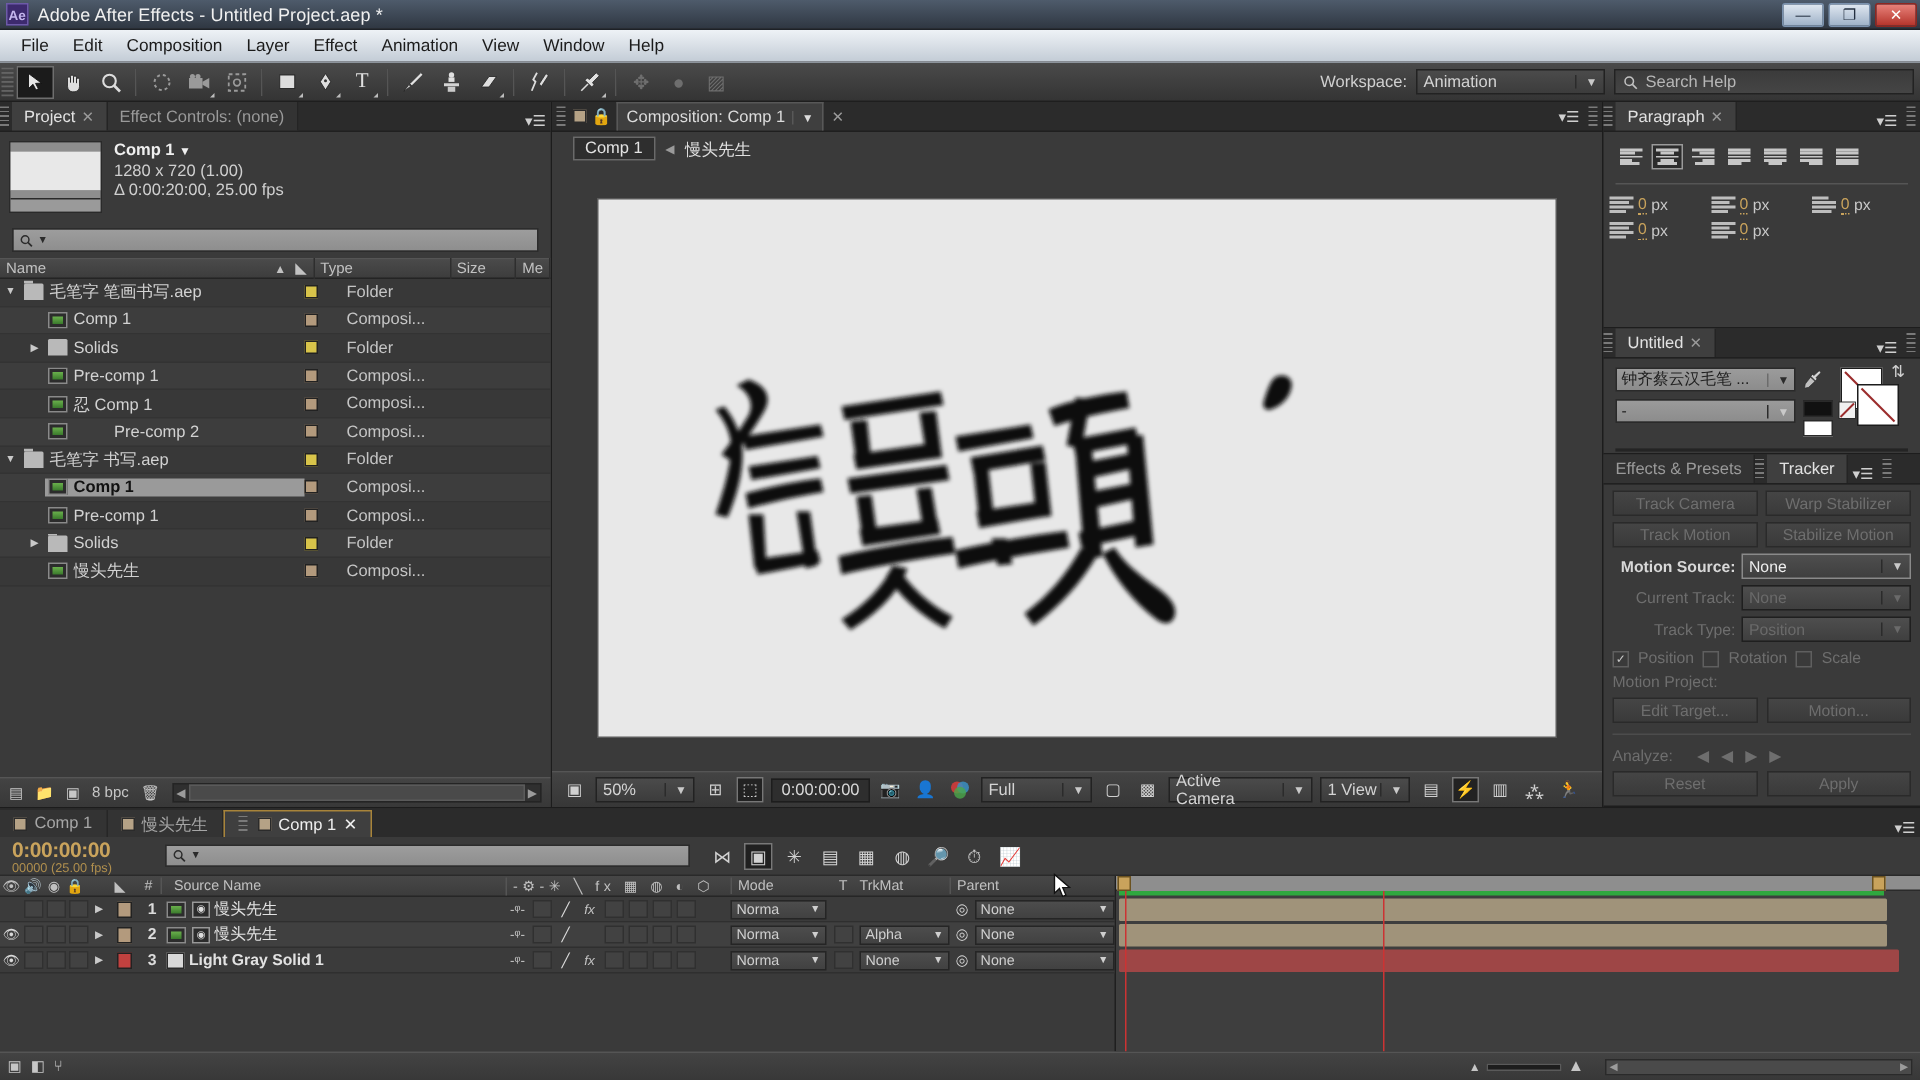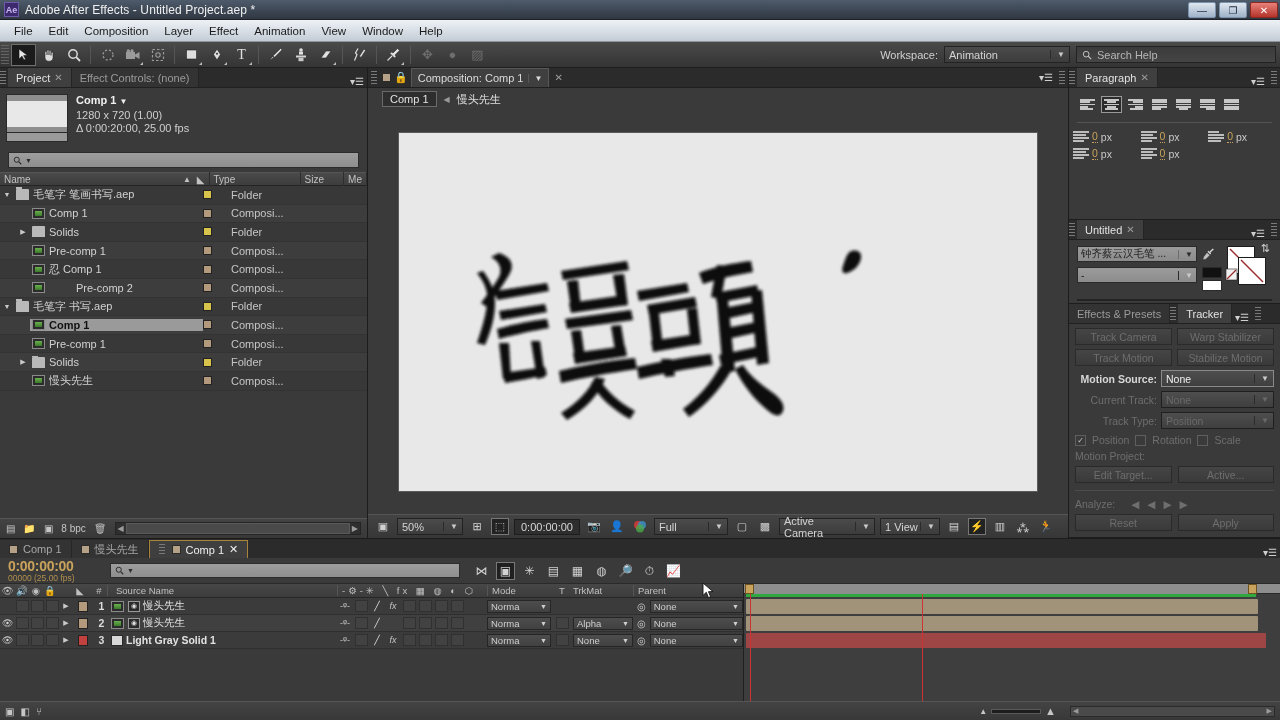--- a/index.html
+++ b/index.html
@@ -985,21 +985,21 @@
             <span class="cb">✓</span>
             <span style="color:#6e6e6e">Position</span>
             <span class="cb"></span>
             <span style="color:#6e6e6e">Rotation</span>
             <span class="cb"></span>
             <span style="color:#6e6e6e">Scale</span>
           </div>
           <div style="color:#6e6e6e;font-size:10.5px;">Motion Project:</div>
           <div class="tk-foot-row">
             <div class="tk-btn">Edit Target...</div>
-            <div class="tk-btn">Active...</div>
+            <div class="tk-btn">Motion...</div>
           </div>
           <div class="tk-sep"></div>
           <div class="tk-field-row">
             <span style="color:#6e6e6e;font-size:10.5px;">Analyze:</span>
             <span style="margin-left:12px;color:#6e6e6e;letter-spacing:8px;">◀◀▶▶</span>
           </div>
           <div class="tk-foot-row">
             <div class="tk-btn">Reset</div>
             <div class="tk-btn">Apply</div>
           </div>

